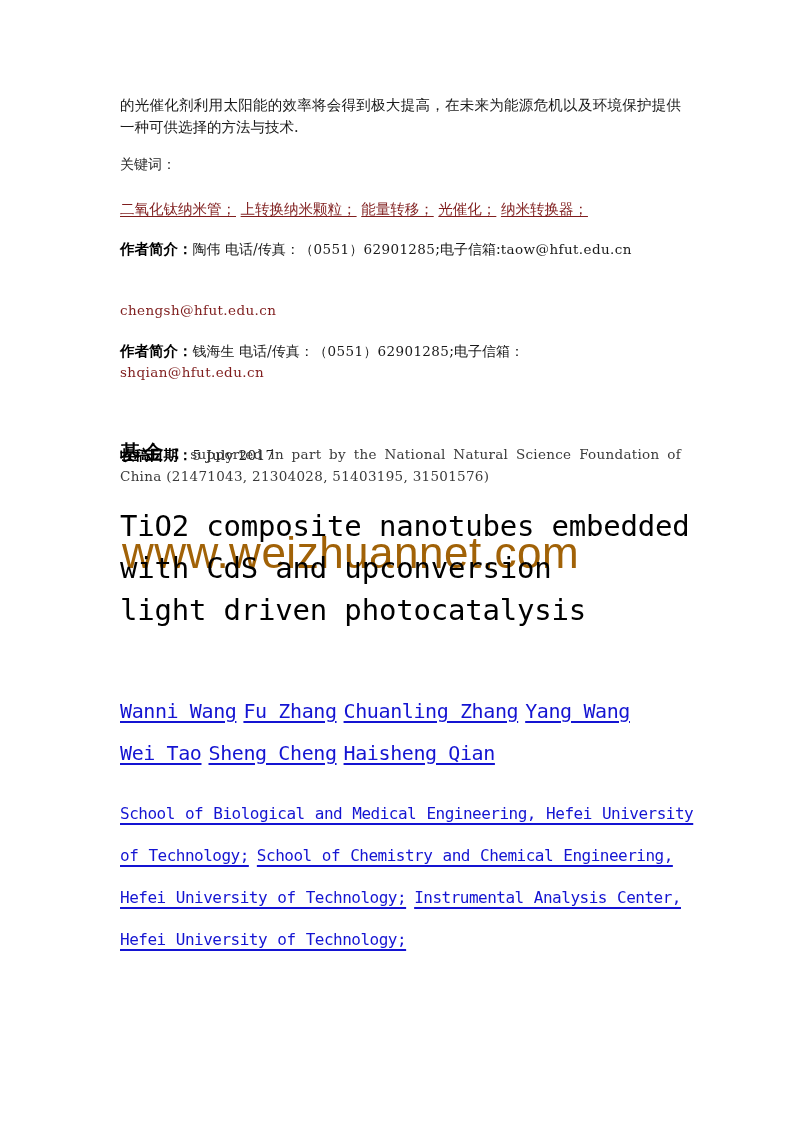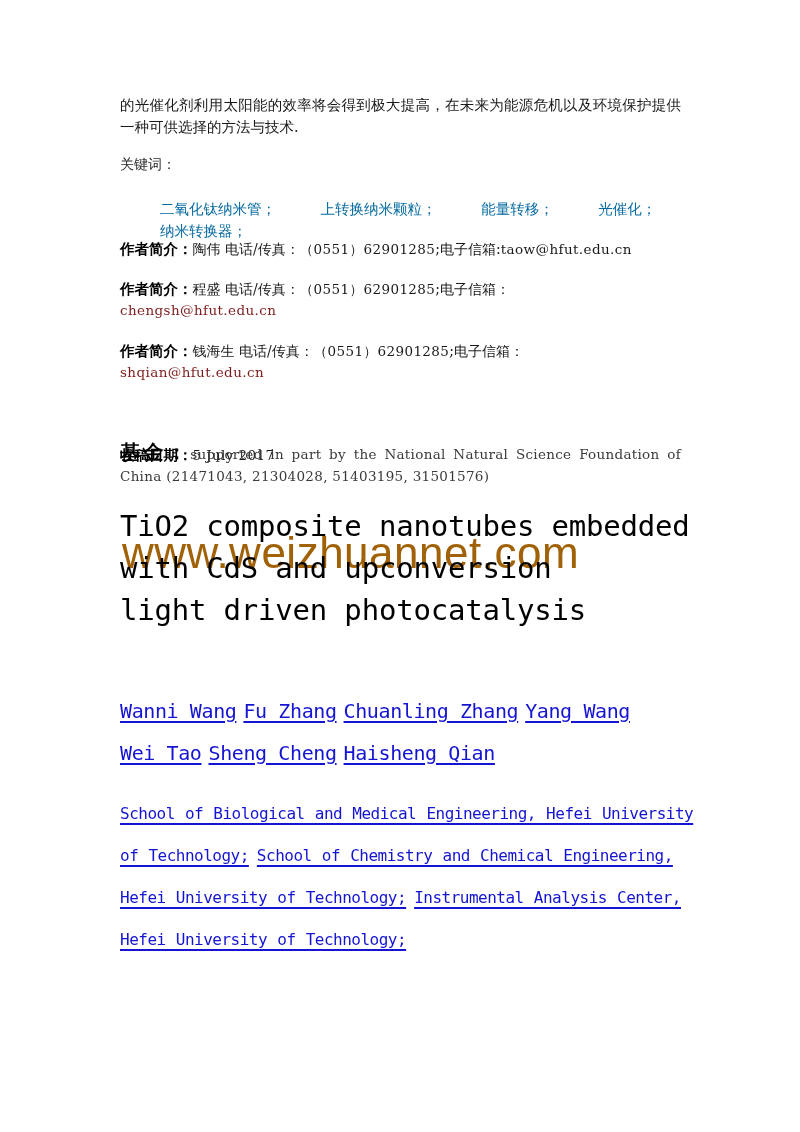--- a/index.html
+++ b/index.html
@@ -64,23 +64,23 @@
     line-height: 20px;
     color: #2b2b2b;
   }
 
   .kw-line {
     font-family: "DejaVu Serif", "Liberation Serif", serif;
     font-size: 14.5px;
     line-height: 22px;
   }
   .kw-line .kw {
-    color: #0369a1;
+    color: #7f1d1d;
+    text-decoration: underline;
     text-underline-offset: 2px;
-    margin-left: 40px;
   }
 
   .bio-line {
     font-size: 14px;
     line-height: 21px;
     color: #1a1a1a;
   }
   .bio-line .lbl {
     font-family: "DejaVu Serif", "Liberation Serif", serif;
     font-weight: bold;
@@ -171,23 +171,20 @@
   <div class="col kw-label" style="top:155px;font-family:Liberation Serif, serif;">关键词：</div>
 
   <div class="col kw-line" style="top:198px;">
     <span class="kw">二氧化钛纳米管；</span><span> </span><span class="kw">上转换纳米颗粒；</span><span> </span><span class="kw">能量转移；</span><span> </span><span class="kw">光催化；</span><span> </span><span class="kw">纳米转换器；</span>
   </div>
 
   <div class="col bio-line" style="top:238px;">
     <span class="lbl">作者简介：</span><span class="cn">陶伟</span><span class="cn">&nbsp;</span><span class="cn">电话/传真：</span><span class="mono">（0551）62901285</span><span class="cn">;</span><span class="cn">电子信箱:</span><span class="mono">taow@hfut.edu.cn</span>
   </div>
 
-  <div class="col bio-line" style="top:278px;">
-    <span class="lbl">作者简介：</span><span class="cn">程盛</span><span class="cn">&nbsp;</span><span class="cn">电话/传真：</span><span class="mono">（0551）62901285</span><span class="cn">;</span><span class="cn">电子信箱：</span>
-  </div>
   <div class="col bio-mail" style="top:300px;">chengsh@hfut.edu.cn</div>
 
   <div class="col bio-line" style="top:340px;">
     <span class="lbl">作者简介：</span><span class="cn">钱海生</span><span class="cn">&nbsp;</span><span class="cn">电话/传真：</span><span class="mono">（0551）62901285</span><span class="cn">;</span><span class="cn">电子信箱：</span>
   </div>
   <div class="col bio-mail" style="top:362px;">shqian@hfut.edu.cn</div>
 
   <div class="col bio-line" style="top:400px;margin-top:44px;">
     <span class="lbl">收稿日期：</span><span class="mono">5 July 2017</span>
   </div>

